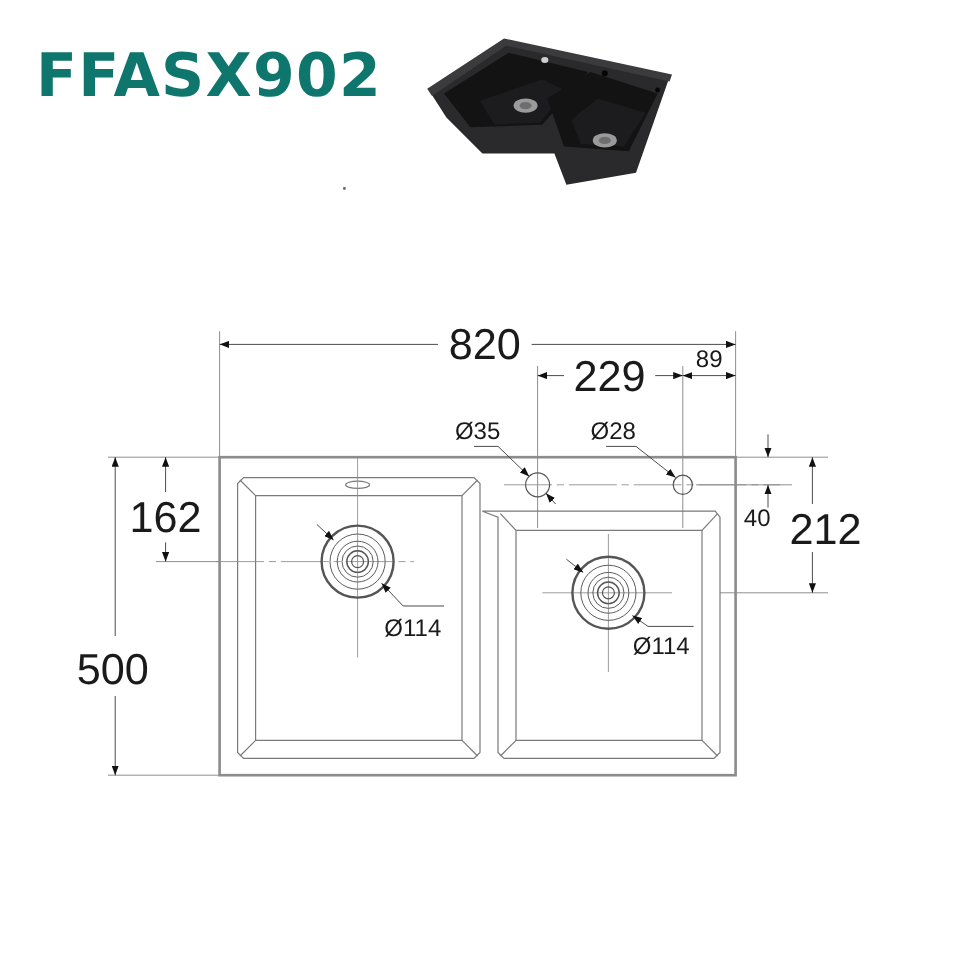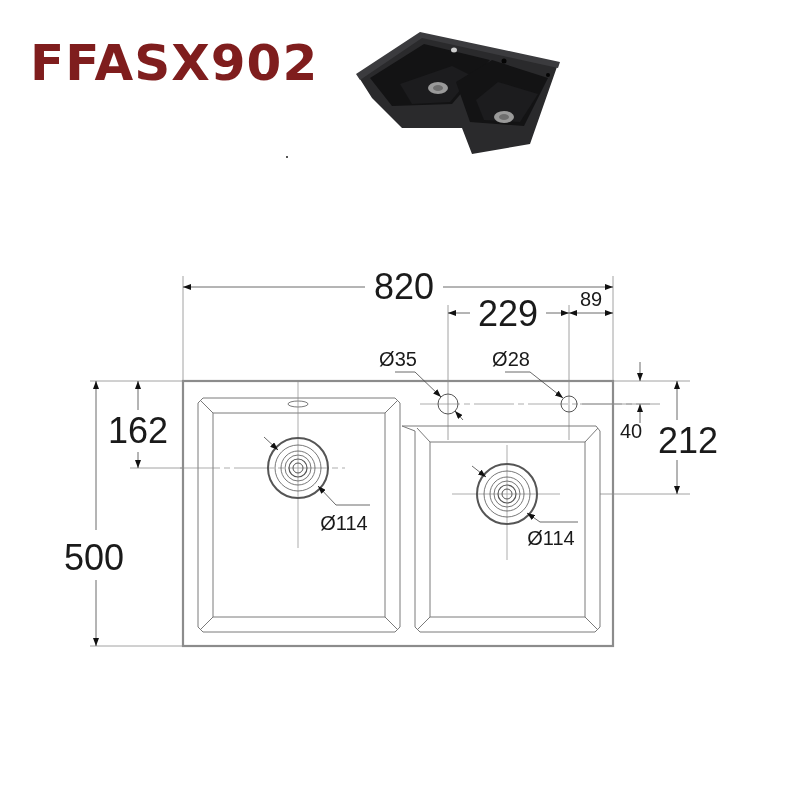--- a/index.html
+++ b/index.html
@@ -1,17 +1,17 @@
 <!DOCTYPE html>
 <html><head>
 <meta charset="utf-8">
 <style>
   html, body { margin:0; padding:0; background:#ffffff; }
   body { width:800px; height:800px; position:relative; overflow:hidden; font-family:"Liberation Sans", sans-serif; }
-  .title { position:absolute; left:30px; top:38px; font-family:"DejaVu Sans", sans-serif; font-weight:bold; font-size:50px; color:#7f1d1d; letter-spacing:1px; line-height:1; }
+  .title { position:absolute; left:30px; top:38px; font-family:"DejaVu Sans", sans-serif; font-weight:bold; font-size:50px; color:#0f766e; letter-spacing:1px; line-height:1; }
   .photo { position:absolute; left:352px; top:26px; width:210px; height:130px; }
   .drawing { position:absolute; left:0; top:0; width:800px; height:800px; }
   .dim-text { font-family:"Liberation Sans", sans-serif; fill:#1a1a1a; }
   .dot { position:absolute; left:286px; top:156px; width:2px; height:2px; background:#555; }
 </style>
 </head>
 <body>
 
 <div class="title">FFASX902</div>
 

